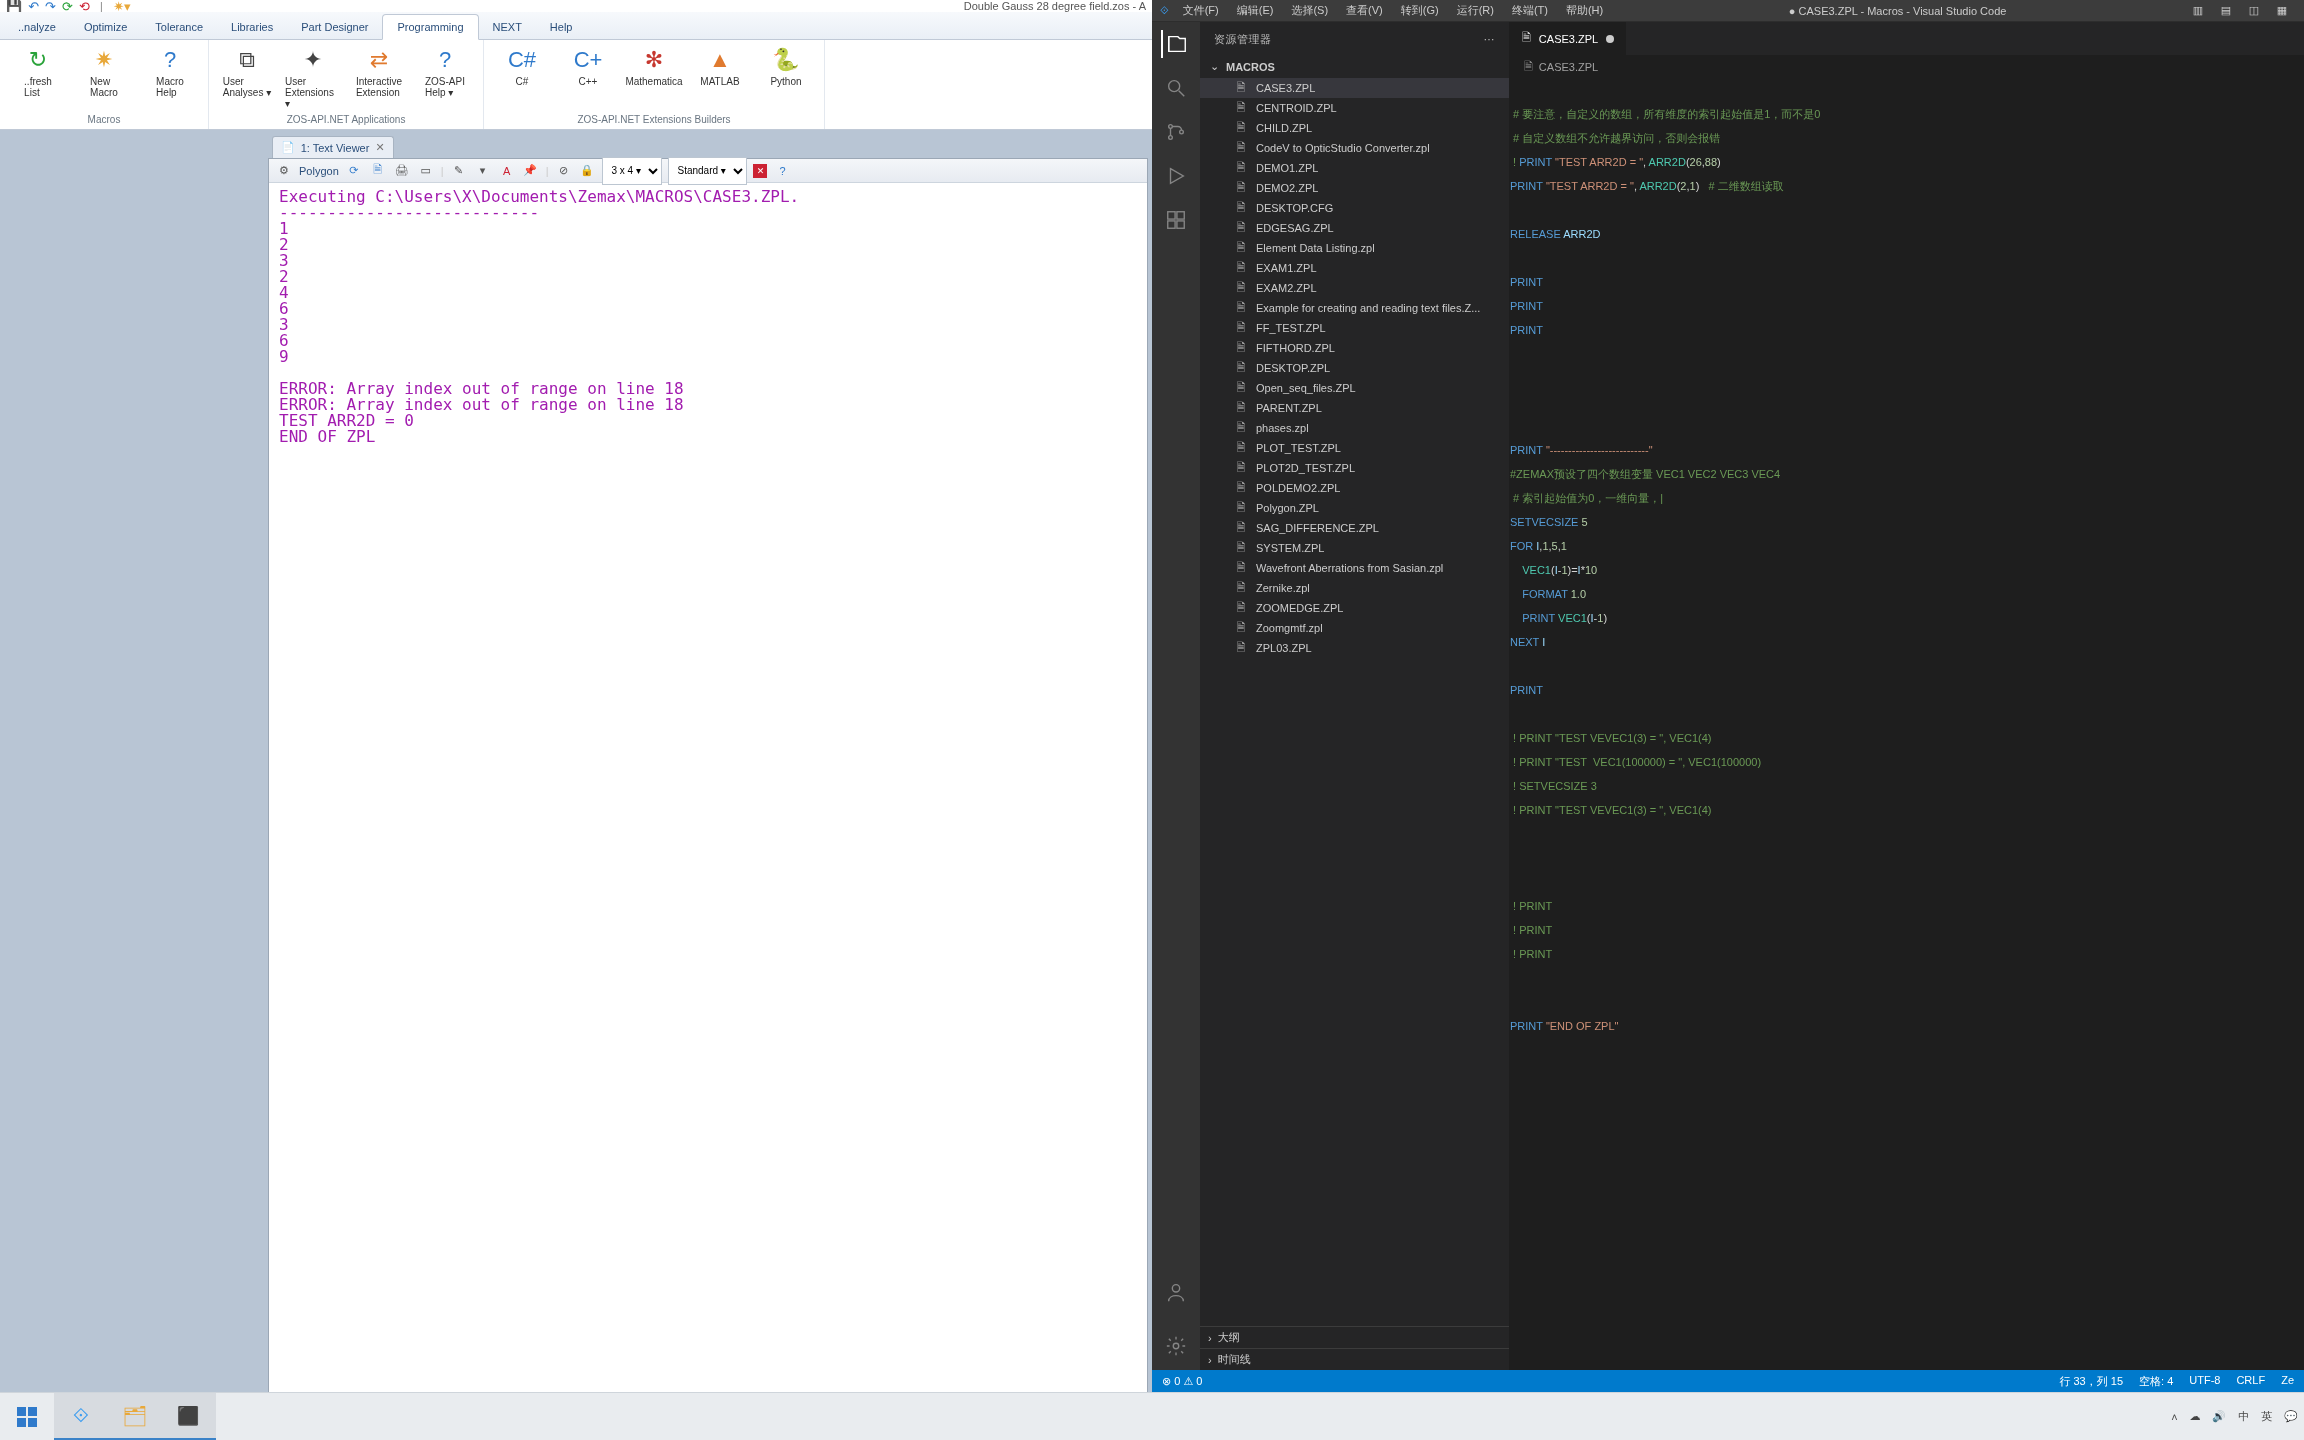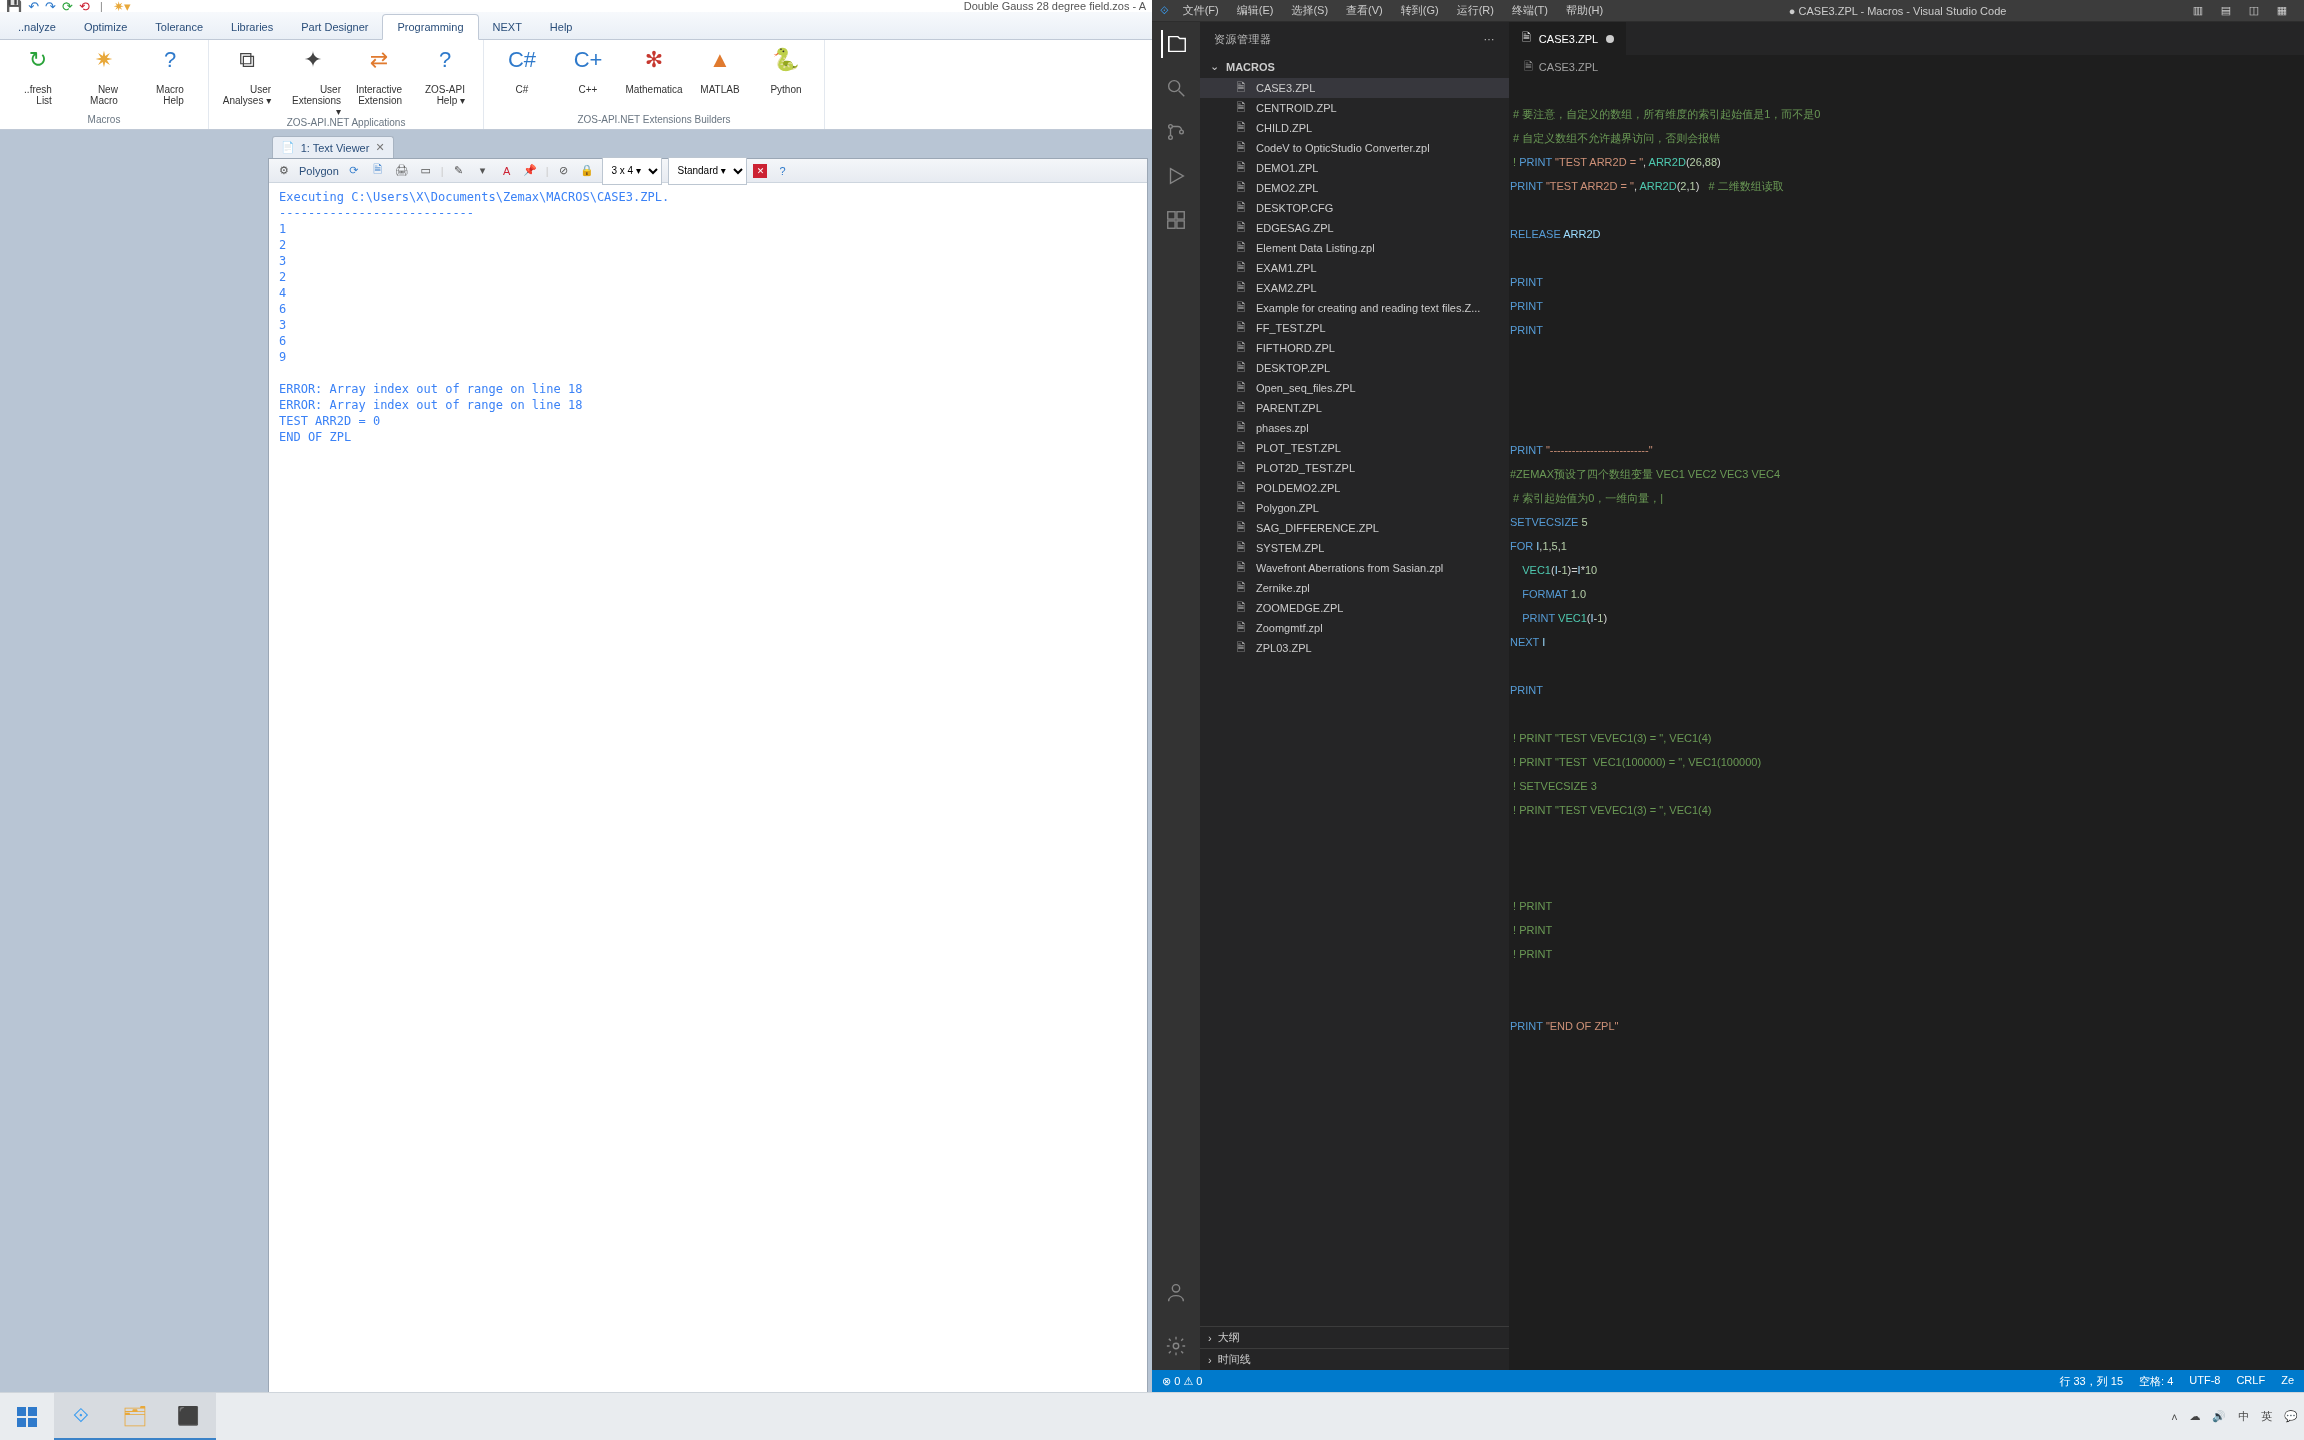--- a/index.html
+++ b/index.html
@@ -11,31 +11,31 @@
 .z-qat span{font-size:13px;cursor:pointer}
 .z-title-center{color:#555}
 .z-tabs{height:28px;background:linear-gradient(#f7f9fc,#e9eff6);display:flex;align-items:flex-end;padding-left:4px;border-bottom:1px solid #c0c9d6}
 .z-tab{padding:6px 14px;color:#2a4e7a;cursor:pointer;border-top-left-radius:4px;border-top-right-radius:4px}
 .z-tab.active{background:#fff;border:1px solid #c0c9d6;border-bottom:1px solid #fff;position:relative;top:1px;font-weight:500}
 .z-ribbon{height:90px;background:#fff;border-bottom:1px solid #c0c9d6;display:flex;align-items:flex-start}
 .z-group{display:flex;flex-direction:column;align-items:center;justify-content:flex-start;padding:4px 10px 0;height:100%;border-right:1px solid #e3e8ef}
 .z-group-row{display:flex;gap:10px}
 .z-btn{display:flex;flex-direction:column;align-items:center;width:56px;cursor:pointer}
 .z-btn-icon{width:32px;height:32px;display:flex;align-items:center;justify-content:center;font-size:22px}
-.z-btn-label{font-size:10px;text-align:right;line-height:11px;margin-top:8px;color:#333;white-space:pre-line}
+.z-btn-label{font-size:10px;text-align:left;line-height:11px;margin-top:0;color:#333;white-space:pre-line}
 .z-group-title{font-size:10px;color:#6a7682;margin-top:auto;padding-bottom:4px}
 .z-workspace{flex:1;background:#b8c5d4;position:relative}
 .z-left-strip{position:absolute;left:0;top:0;width:260px;bottom:0;background:#b8c5d4}
 .z-tv-tab{position:absolute;left:272px;top:6px;height:22px;display:flex;align-items:center;background:#e9eef5;border:1px solid #a8b4c2;border-bottom:none;border-top-left-radius:3px;border-top-right-radius:3px;padding:0 8px;gap:6px;color:#2a4e7a;cursor:pointer}
 .z-tv-tab .tv-close{cursor:pointer;color:#777}
 .z-text-viewer{position:absolute;left:268px;top:28px;right:4px;bottom:4px;background:#fff;border:1px solid #9ba7b5;display:flex;flex-direction:column}
 .z-tv-toolbar{height:24px;background:linear-gradient(#f4f6f9,#e7ebf1);border-bottom:1px solid #cdd5de;display:flex;align-items:center;padding:0 6px;gap:6px}
 .tb-btn{width:18px;height:18px;display:flex;align-items:center;justify-content:center;cursor:pointer;color:#555}
 .tb-sel{height:28px;border:1px solid #bcc6d1;background:#fff;font-size:10px;padding:0 4px}
-.z-tv-body{flex:1;overflow:auto;padding:6px 10px;font-family:Consolas,monospace;font-size:12px;line-height:16px;white-space:pre;color:#3b82f6}
+.z-tv-body{flex:1;overflow:auto;padding:6px 10px;font-family:Consolas,monospace;font-size:16px;line-height:16px;white-space:pre;color:#a21caf}
 .z-status{height:18px;background:#1a4f8a;color:#fff;display:flex;align-items:center;justify-content:center;gap:240px;font-size:10px}
 
 .vscode-app{position:absolute;left:1152px;top:0;width:1152px;height:1392px;background:#1e1e1e;color:#ccc;display:flex;flex-direction:column}
 .v-title{height:22px;background:#3c3c3c;display:flex;align-items:center;padding:0 8px;gap:6px;border-bottom:1px solid #2d2d2d}
 .v-menu{display:flex;gap:2px}
 .v-mi{padding:2px 8px;cursor:pointer;font-size:11px;color:#ccc}
 .v-title-center{flex:1;text-align:center;color:#ccc;font-size:11px}
 .v-win-ctrl{display:flex;gap:0}
 .v-wc{width:28px;height:20px;display:flex;align-items:center;justify-content:center;cursor:pointer}
 .v-body{flex:1;display:flex;min-height:0}

